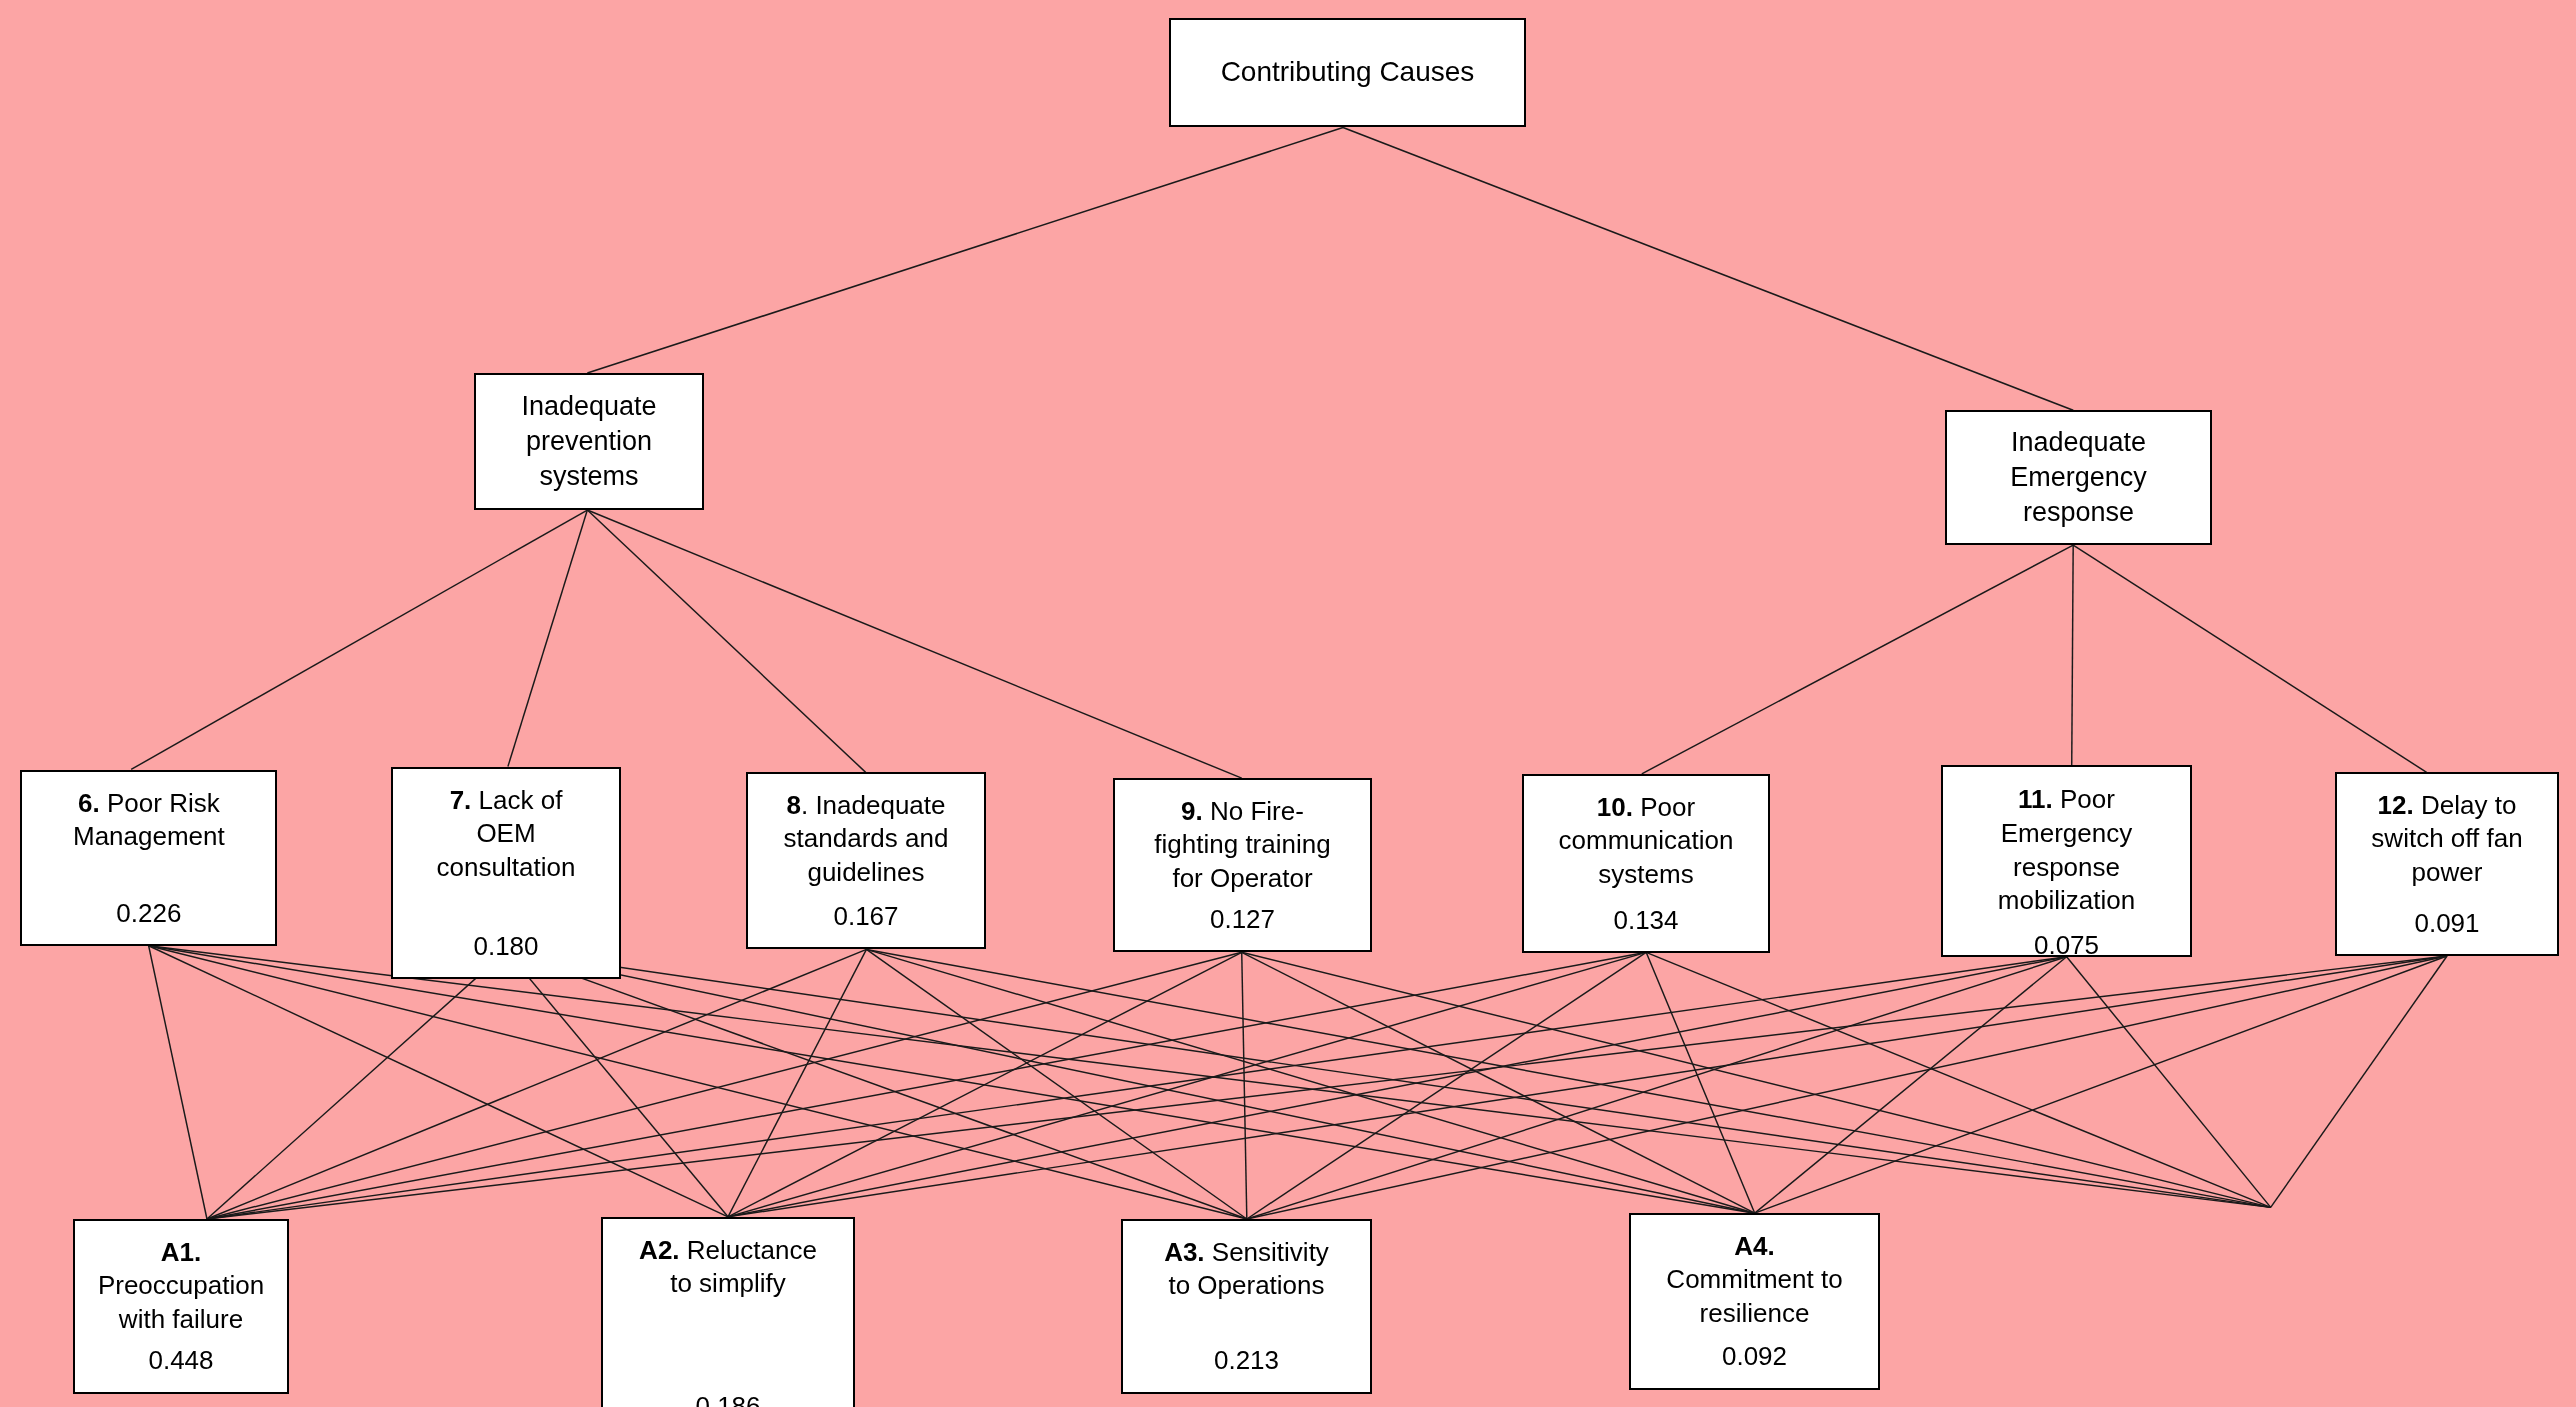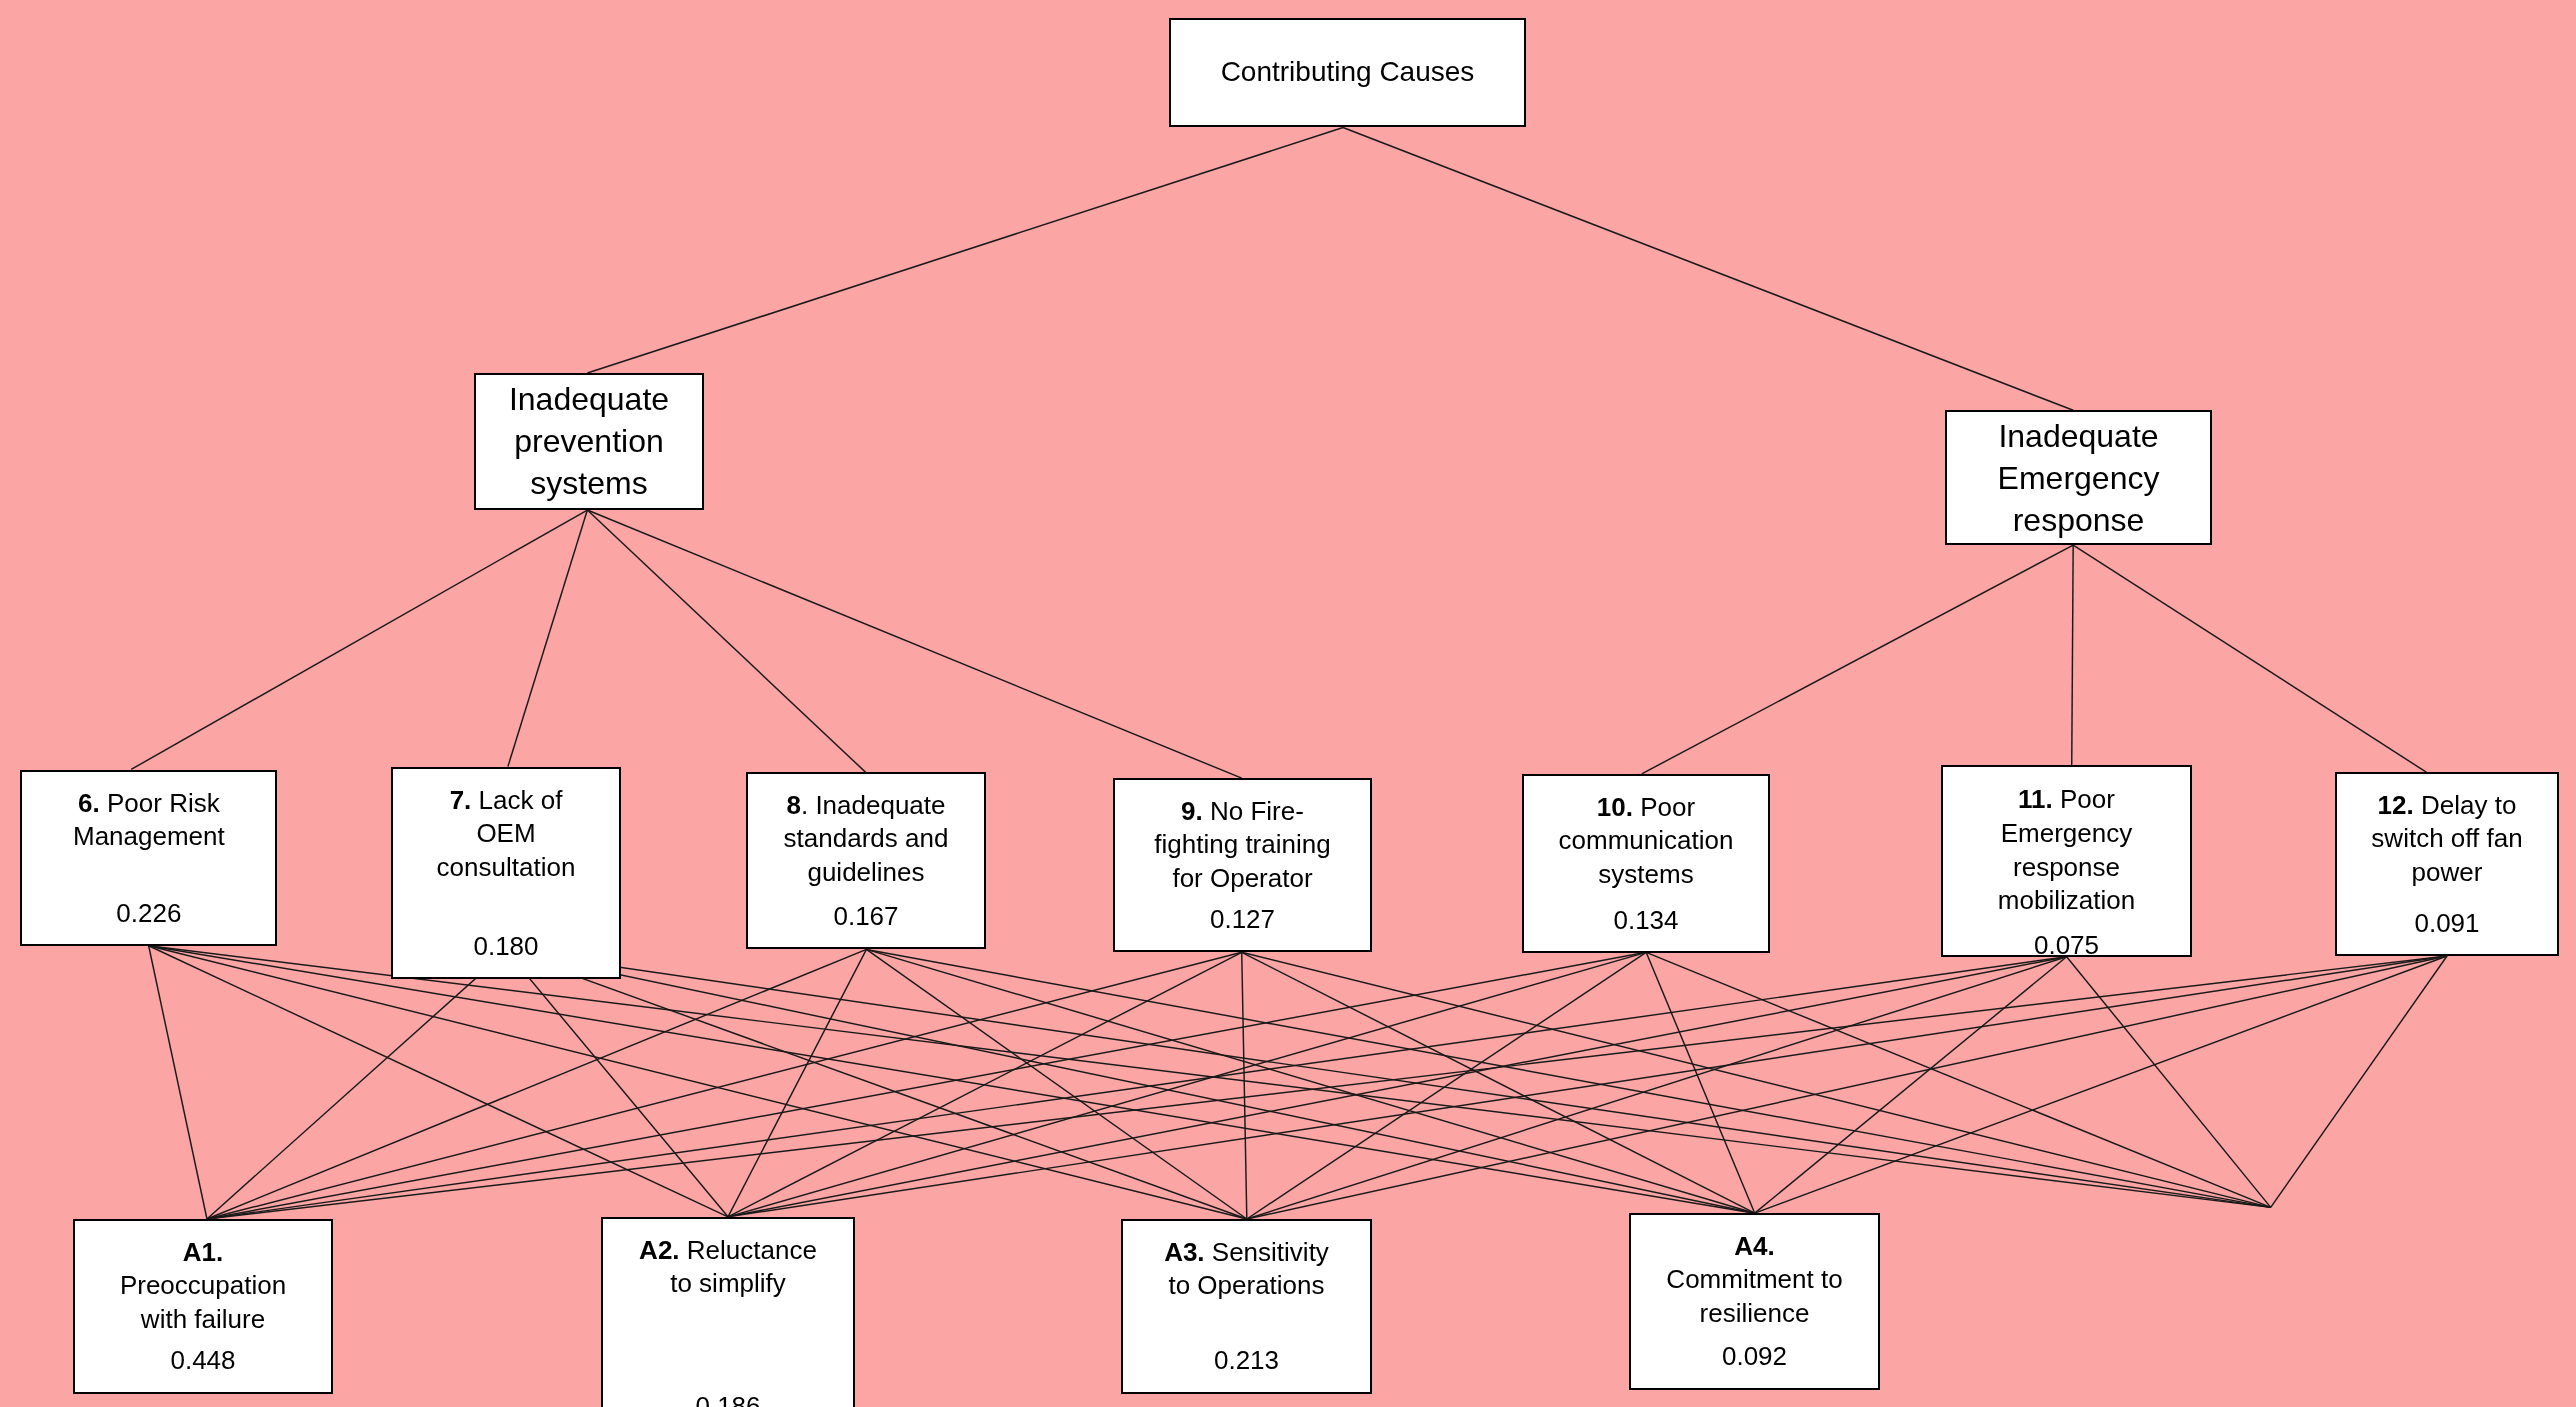--- a/index.html
+++ b/index.html
@@ -64,22 +64,22 @@
   }
 
   
   .root {
     font-size: 28px;
     justify-content: center;
   }
 
   
   .branch {
-    font-size: 32px;
-    justify-content: flex-start;
+    font-size: 27px;
+    justify-content: center;
     padding: 4.4px 5.8px;
   }
 
   
   .cause {
     font-size: 26px;
     padding-top: 14.6px;
     justify-content: flex-start;
   }
   .cause .value {
@@ -226,21 +226,21 @@
     <span class="value">0.075</span>
   </div>
 
   <div class="node cause" style="left:2335px; top:772px; width:224px; height:184px;">
     <span class="title"><span class="num">12.</span><span> Delay to
 switch off fan
 power</span></span>
     <span class="value">0.091</span>
   </div>
 
-  <div class="node attr" style="left:73px; top:1219px; width:260px; height:175px;align-items:flex-end;">
+  <div class="node attr" style="left:73px; top:1219px; width:216px; height:175px;align-items:flex-end;">
     <span class="title"><span class="num">A1.</span><span>
 Preoccupation
 with failure</span></span>
     <span class="value">0.448</span>
   </div>
 
   <div class="node attr" style="left:601px; top:1217px; width:254px; height:223px;">
     <span class="title"><span class="num">A2.</span><span> Reluctance
 to simplify</span></span>
     <span class="value">0.186</span>

